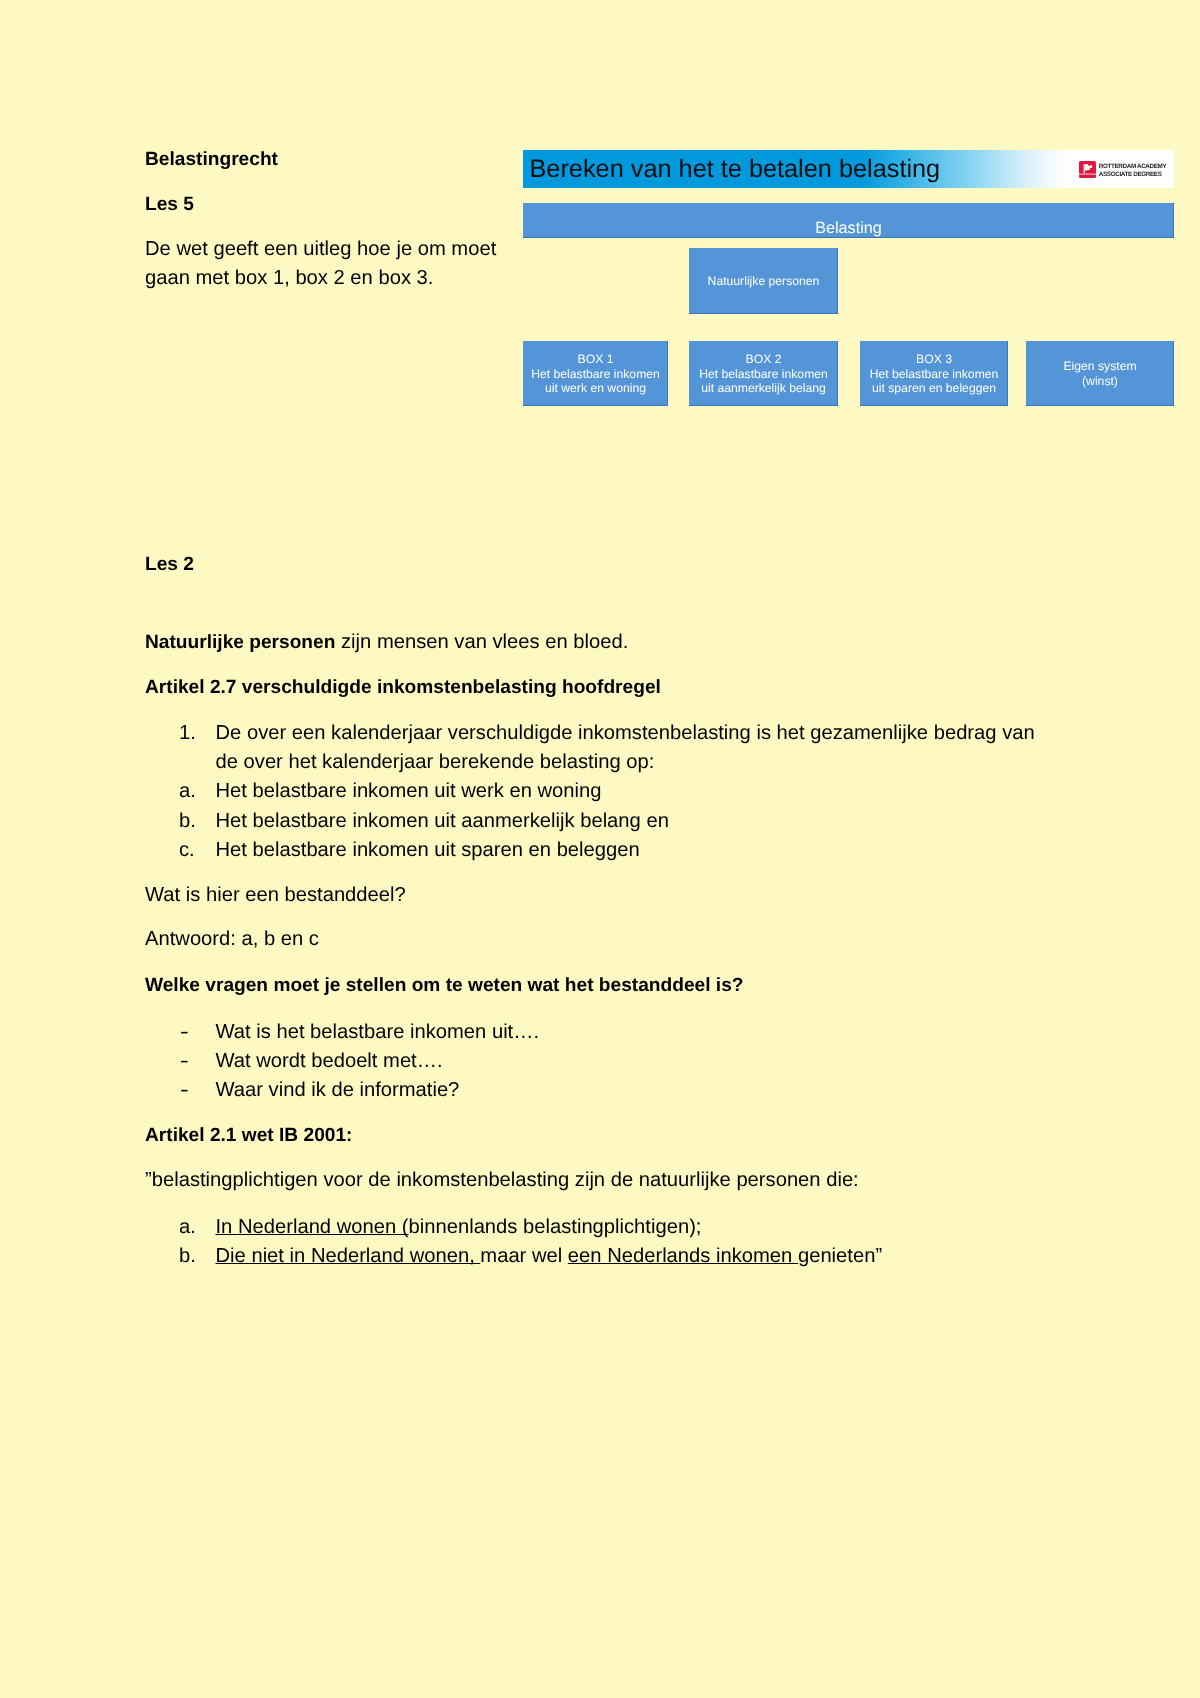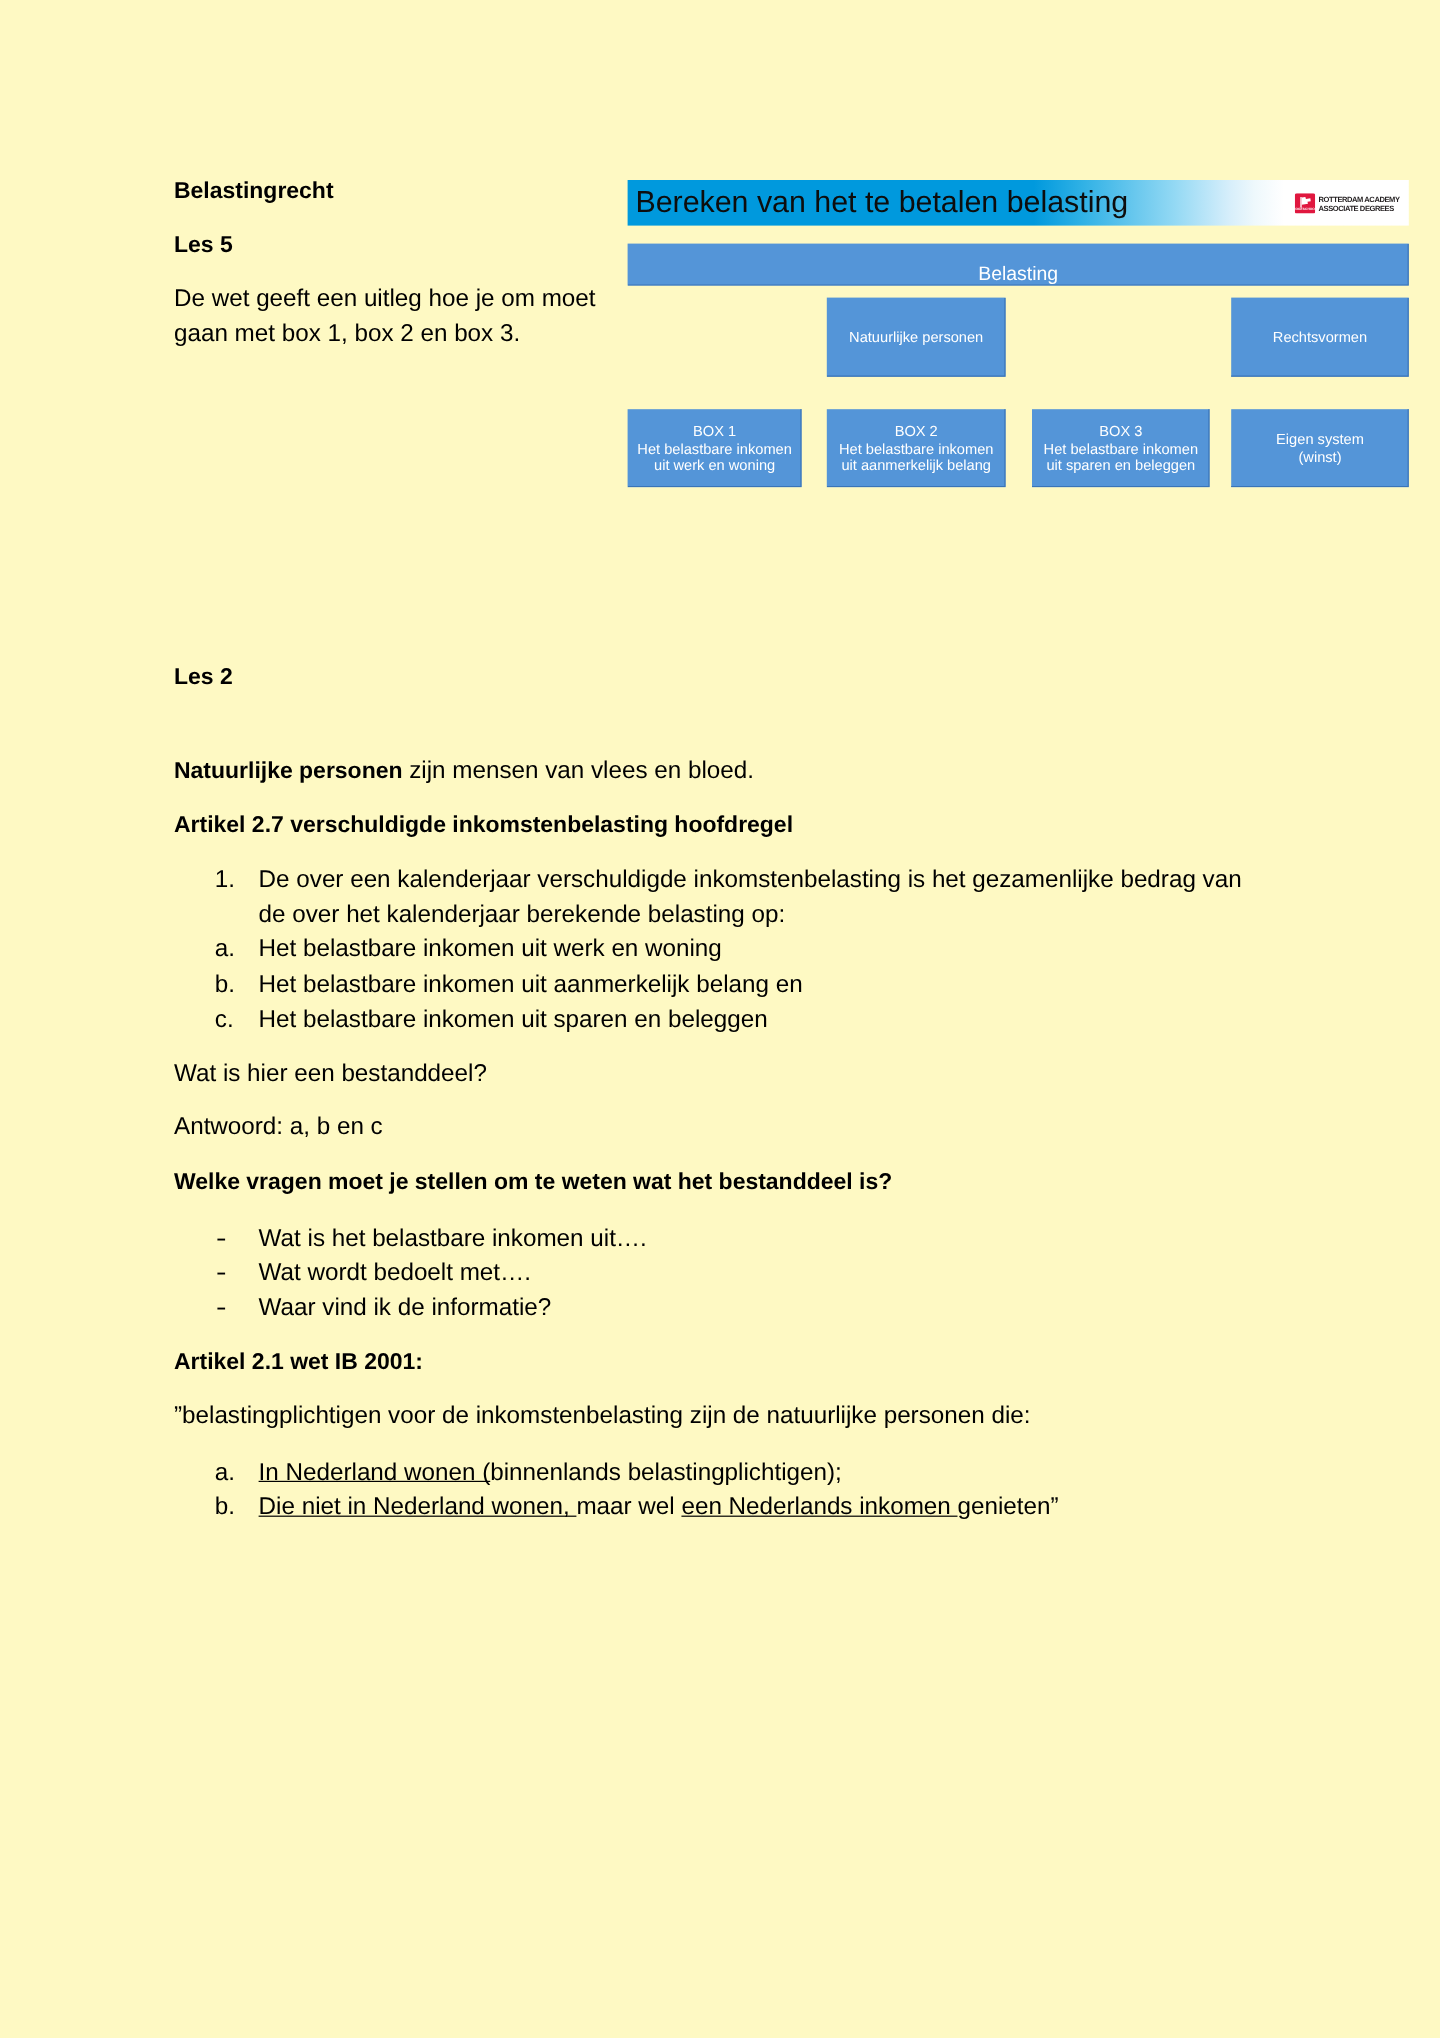--- a/index.html
+++ b/index.html
@@ -113,23 +113,20 @@
           <span>ASSOCIATE DEGREES</span>
         </div>
       </div>
     </div>
 
     <div class="band" style="left:0;top:53px;width:651px;height:35px">Belasting</div>
 
     <div class="bx" style="left:166px;top:98px;width:149px;height:65px">
       <span>Natuurlijke personen</span>
     </div>
-    <div class="bx" style="left:503px;top:98px;width:148px;height:65px">
-      <span>Rechtsvormen</span>
-    </div>
 
     <div class="bx" style="left:0;top:191px;width:145px;height:64px">
       <span>BOX 1</span>
       <span>Het belastbare inkomen</span>
       <span>uit werk en woning</span>
     </div>
     <div class="bx" style="left:166px;top:191px;width:149px;height:64px">
       <span>BOX 2</span>
       <span>Het belastbare inkomen</span>
       <span>uit aanmerkelijk belang</span>

